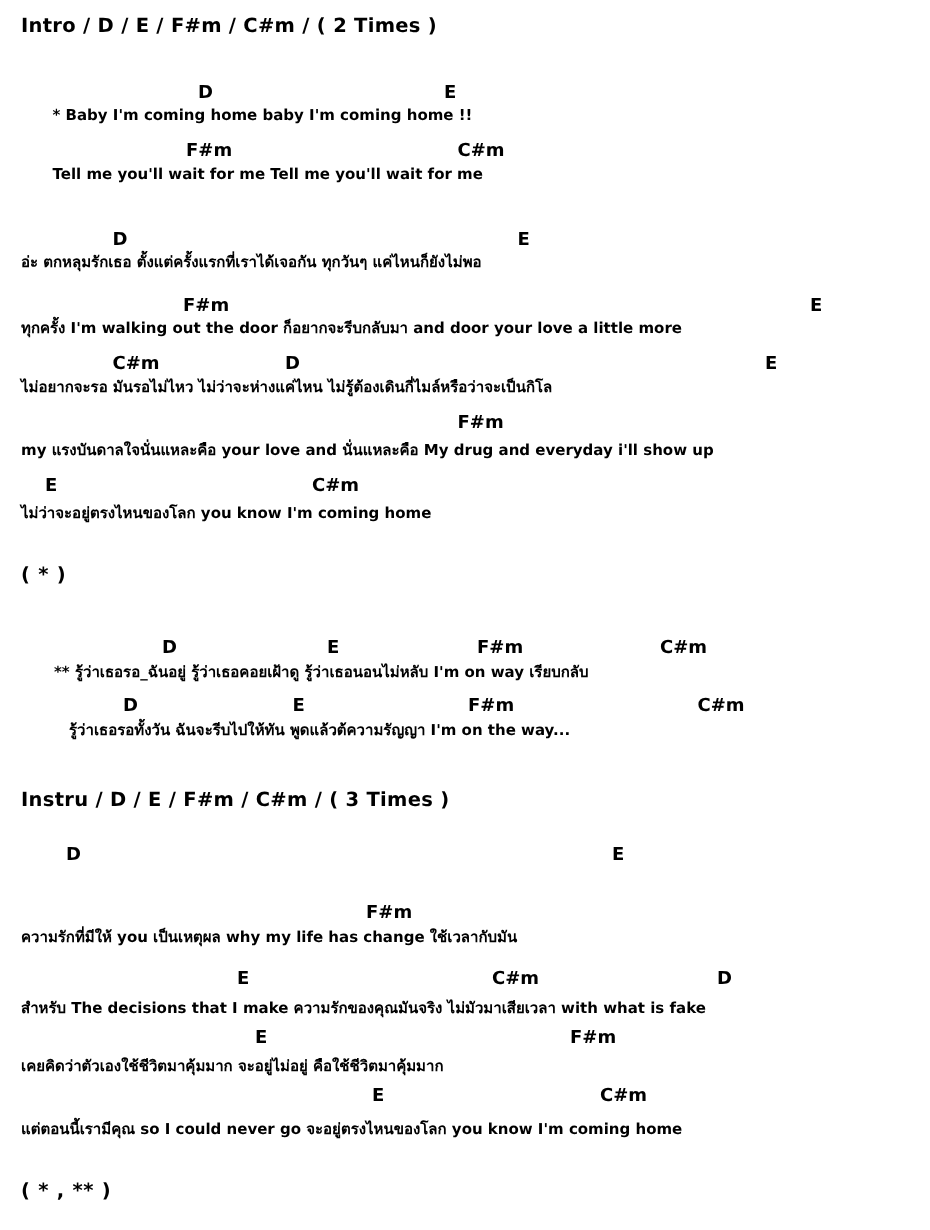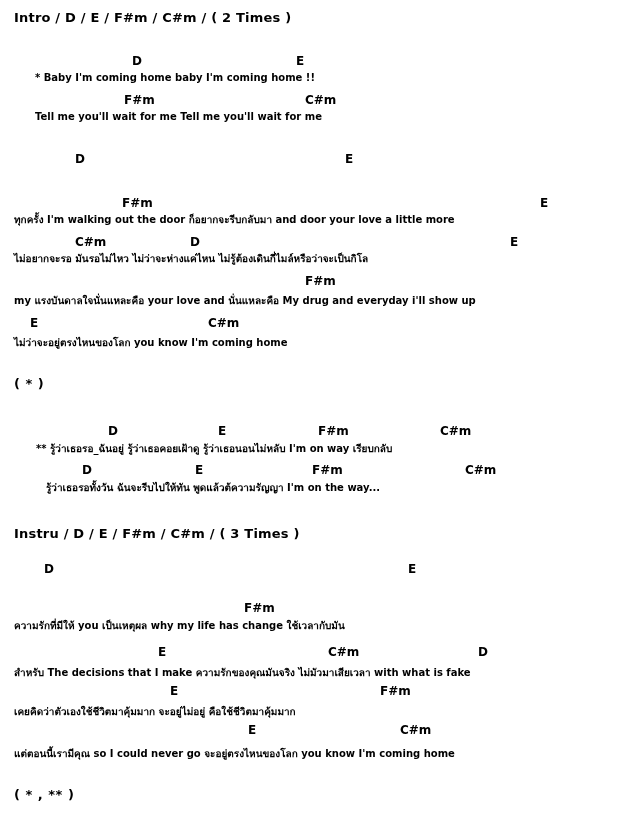--- a/index.html
+++ b/index.html
@@ -120,20 +120,21 @@
     <div class="chord-row" style="top: 684px;">
       <span class="chord" style="left: 170px;">E</span>
       <span class="chord" style="left: 380px;">F#m</span>
     </div>
     <div class="chord-row" style="top: 723px;">
       <span class="chord" style="left: 248px;">E</span>
       <span class="chord" style="left: 400px;">C#m</span>
     </div>
     <div class="lyric" style="left: 35px; top: 69px;">* Baby I'm coming home  baby I'm coming home !!</div>
     <div class="lyric" style="left: 35px; top: 108px;">Tell me you'll wait for me   Tell me you'll wait for me</div>
+    <div class="lyric" style="left: 14px; top: 167px;">อ่ะ ตกหลุมรักเธอ ตั้งแต่ครั้งแรกที่เราได้เจอกัน ทุกวันๆ แค่ไหนก็ยังไม่พอ</div>
     <div class="lyric" style="left: 14px; top: 211px;">ทุกครั้ง I'm walking out the door ก็อยากจะรีบกลับมา and door your love a little more</div>
     <div class="lyric" style="left: 14px; top: 250px;">ไม่อยากจะรอ มันรอไม่ไหว ไม่ว่าจะห่างแค่ไหน ไม่รู้ต้องเดินกี่ไมล์หรือว่าจะเป็นกิโล</div>
     <div class="lyric" style="left: 14px; top: 334px;">ไม่ว่าจะอยู่ตรงไหนของโลก you know I'm coming home</div>
     <div class="lyric" style="left: 14px; top: 292px;">my แรงบันดาลใจนั่นแหละคือ your love and นั่นแหละคือ My drug and everyday i'll show up</div>
     <div class="lyric" style="left: 36px; top: 440px;">** รู้ว่าเธอรอ_ฉันอยู่ รู้ว่าเธอคอยเฝ้าดู รู้ว่าเธอนอนไม่หลับ  I'm on way เรียบกลับ</div>
     <div class="lyric" style="left: 46px; top: 479px;">รู้ว่าเธอรอทั้งวัน ฉันจะรีบไปให้ทัน พูดแล้วต้ความรัญญา I'm on the way...</div>
     <div class="lyric" style="left: 14px; top: 617px;">ความรักที่มีให้ you เป็นเหตุผล why my life has change ใช้เวลากับมัน</div>
     <div class="lyric" style="left: 14px; top: 703px;">เคยคิดว่าตัวเองใช้ชีวิตมาคุ้มมาก จะอยู่ไม่อยู่ คือใช้ชีวิตมาคุ้มมาก</div>
     <div class="lyric" style="left: 14px; top: 664px;">สำหรับ The decisions that I make ความรักของคุณมันจริง ไม่มัวมาเสียเวลา with what is fake</div>
     <div class="lyric" style="left: 14px; top: 745px;">แต่ตอนนี้เรามีคุณ so I could never go จะอยู่ตรงไหนของโลก you know I'm coming home</div>

